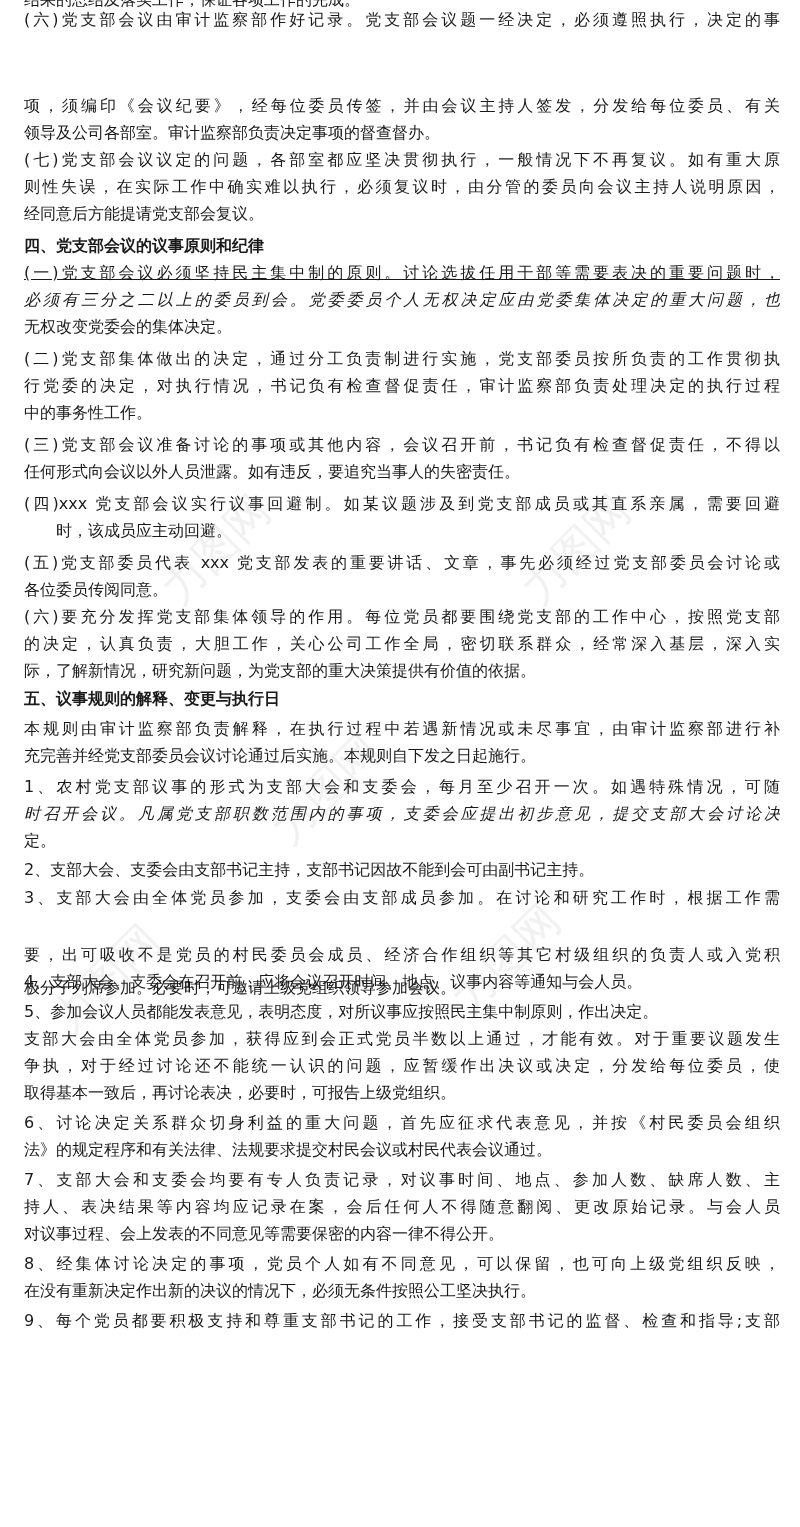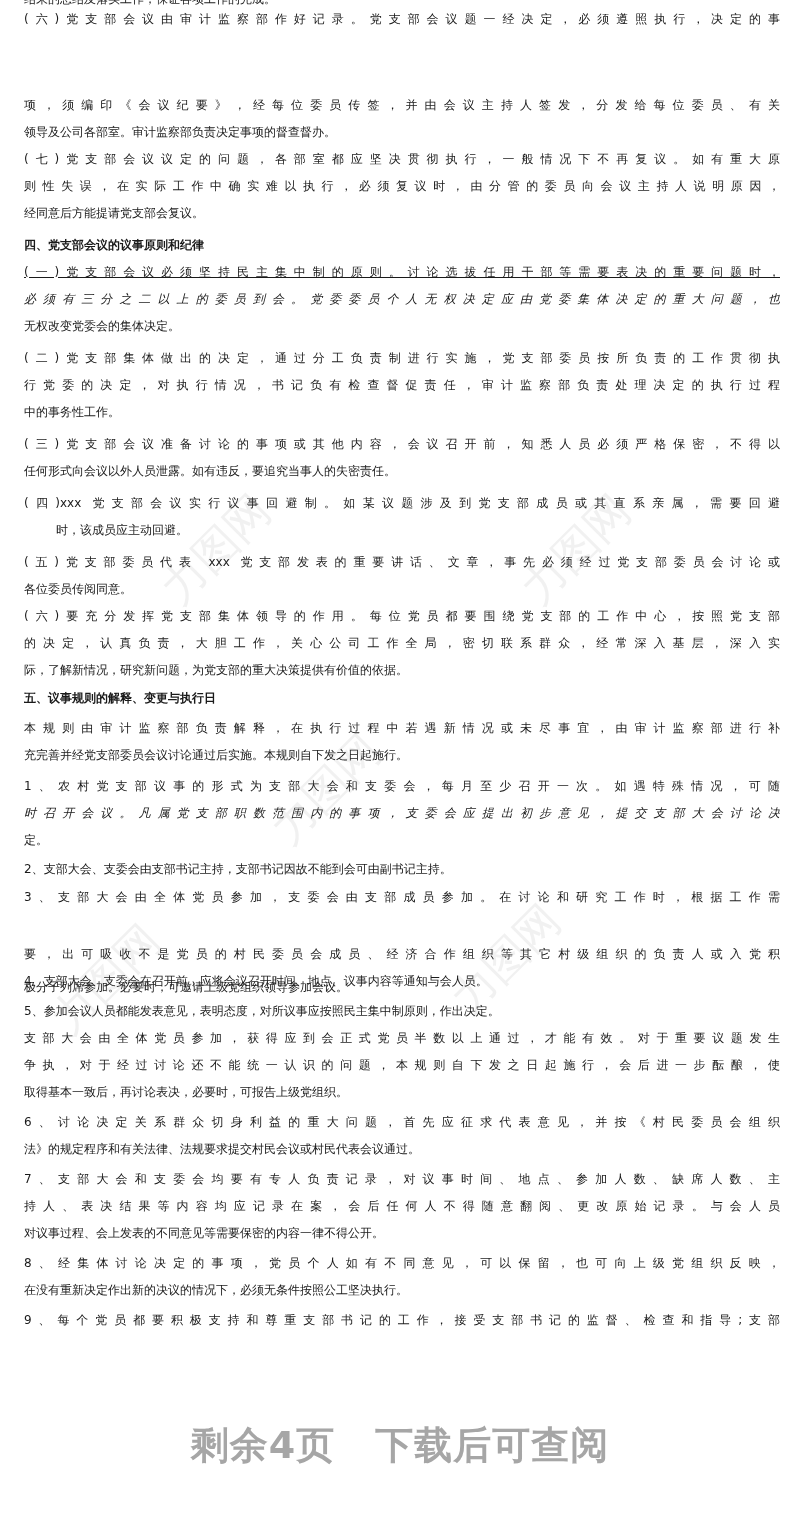--- a/index.html
+++ b/index.html
@@ -4,21 +4,21 @@
   <style>
     html, body { margin: 0; padding: 0; background: #ffffff; }
     body {
       width: 800px; height: 1527px; position: relative; overflow: hidden;
       font-family: "DejaVu Sans", "Liberation Sans", sans-serif;
       color: #1a1a1a;
     }
     .page { position: absolute; left: 0; top: 0; width: 800px; height: 1527px; }
     .line {
       position: absolute; left: 24px; width: 756px;
-      font-size: 12px; line-height: 27px; height: 27px;
+      font-size: 16px; line-height: 27px; height: 27px;
       white-space: nowrap; overflow: hidden; letter-spacing: 0px;
     }
     .line.justify { text-align: justify; text-align-last: justify; }
     .line.heading { font-weight: bold; }
     .watermark {
       position: absolute; color: rgba(120,120,120,0.10);
       font-size: 44px; transform: rotate(-45deg); white-space: nowrap;
       pointer-events: none;
     }
     .more-banner {
@@ -41,21 +41,21 @@
       <div class="line justify" style="top: 146px;">(七)党支部会议议定的问题，各部室都应坚决贯彻执行，一般情况下不再复议。如有重大原</div>
       <div class="line justify" style="top: 173px;">则性失误，在实际工作中确实难以执行，必须复议时，由分管的委员向会议主持人说明原因，</div>
       <div class="line" style="top: 200px;">经同意后方能提请党支部会复议。</div>
       <div class="line heading" style="top: 232px;">四、党支部会议的议事原则和纪律</div>
       <div class="line justify" style="top: 259px; text-decoration: underline;">(一)党支部会议必须坚持民主集中制的原则。讨论选拔任用干部等需要表决的重要问题时，</div>
       <div class="line justify" style="top: 286px; font-style: italic;">必须有三分之二以上的委员到会。党委委员个人无权决定应由党委集体决定的重大问题，也</div>
       <div class="line" style="top: 313px;">无权改变党委会的集体决定。</div>
       <div class="line justify" style="top: 345px;">(二)党支部集体做出的决定，通过分工负责制进行实施，党支部委员按所负责的工作贯彻执</div>
       <div class="line justify" style="top: 372px;">行党委的决定，对执行情况，书记负有检查督促责任，审计监察部负责处理决定的执行过程</div>
       <div class="line" style="top: 399px;">中的事务性工作。</div>
-      <div class="line justify" style="top: 431px;">(三)党支部会议准备讨论的事项或其他内容，会议召开前，知悉人员必须严格保密，不得以</div>
+      <div class="line justify" style="top: 431px;">(三)党支部会议准备讨论的事项或其他内容，会议召开前，书记负有检查督促责任，不得以</div>
       <div class="line" style="top: 458px;">任何形式向会议以外人员泄露。如有违反，要追究当事人的失密责任。</div>
       <div class="line justify" style="top: 490px;">(四)xxx 党支部会议实行议事回避制。如某议题涉及到党支部成员或其直系亲属，需要回避</div>
       <div class="line" style="top: 517px; margin-left: 32px;">时，该成员应主动回避。</div>
       <div class="line justify" style="top: 549px;">(五)党支部委员代表 xxx 党支部发表的重要讲话、文章，事先必须经过党支部委员会讨论或</div>
       <div class="line" style="top: 576px;">各位委员传阅同意。</div>
       <div class="line justify" style="top: 603px;">(六)要充分发挥党支部集体领导的作用。每位党员都要围绕党支部的工作中心，按照党支部</div>
       <div class="line justify" style="top: 630px;">的决定，认真负责，大胆工作，关心公司工作全局，密切联系群众，经常深入基层，深入实</div>
       <div class="line" style="top: 657px;">际，了解新情况，研究新问题，为党支部的重大决策提供有价值的依据。</div>
       <div class="line heading" style="top: 685px;"> 五、议事规则的解释、变更与执行日</div>
       <div class="line justify" style="top: 715px;">本规则由审计监察部负责解释，在执行过程中若遇新情况或未尽事宜，由审计监察部进行补</div>
@@ -63,34 +63,31 @@
       <div class="line justify" style="top: 773px;">1、农村党支部议事的形式为支部大会和支委会，每月至少召开一次。如遇特殊情况，可随</div>
       <div class="line justify" style="top: 800px; font-style: italic;">时召开会议。凡属党支部职数范围内的事项，支委会应提出初步意见，提交支部大会讨论决</div>
       <div class="line" style="top: 827px;">定。</div>
       <div class="line" style="top: 856px;">2、支部大会、支委会由支部书记主持，支部书记因故不能到会可由副书记主持。</div>
       <div class="line justify" style="top: 884px;">3、支部大会由全体党员参加，支委会由支部成员参加。在讨论和研究工作时，根据工作需</div>
       <div class="line justify" style="top: 911px; margin-top: 30px;">要，出可吸收不是党员的村民委员会成员、经济合作组织等其它村级组织的负责人或入党积</div>
       <div class="line" style="top: 974px;">极分子列席参加。必要时，可邀请上级党组织领导参加会议。</div>
       <div class="line" style="top: 968px;">4、支部大会、支委会在召开前，应将会议召开时间、地点、议事内容等通知与会人员。</div>
       <div class="line" style="top: 998px;">5、参加会议人员都能发表意见，表明态度，对所议事应按照民主集中制原则，作出决定。</div>
       <div class="line justify" style="top: 1025px;">支部大会由全体党员参加，获得应到会正式党员半数以上通过，才能有效。对于重要议题发生</div>
-      <div class="line justify" style="top: 1052px;">争执，对于经过讨论还不能统一认识的问题，本规则自下发之日起施行，会后进一步酝酿，使</div>
+      <div class="line justify" style="top: 1052px;">争执，对于经过讨论还不能统一认识的问题，应暂缓作出决议或决定，分发给每位委员，使</div>
       <div class="line" style="top: 1079px;">取得基本一致后，再讨论表决，必要时，可报告上级党组织。</div>
       <div class="line justify" style="top: 1109px;">6、讨论决定关系群众切身利益的重大问题，首先应征求代表意见，并按《村民委员会组织</div>
       <div class="line" style="top: 1136px;">法》的规定程序和有关法律、法规要求提交村民会议或村民代表会议通过。</div>
       <div class="line justify" style="top: 1166px;">7、支部大会和支委会均要有专人负责记录，对议事时间、地点、参加人数、缺席人数、主</div>
       <div class="line justify" style="top: 1193px;">持人、表决结果等内容均应记录在案，会后任何人不得随意翻阅、更改原始记录。与会人员</div>
       <div class="line" style="top: 1220px;">对议事过程、会上发表的不同意见等需要保密的内容一律不得公开。</div>
       <div class="line justify" style="top: 1250px;">8、经集体讨论决定的事项，党员个人如有不同意见，可以保留，也可向上级党组织反映，</div>
       <div class="line" style="top: 1277px;">在没有重新决定作出新的决议的情况下，必须无条件按照公工坚决执行。</div>
       <div class="line justify" style="top: 1307px;">9、每个党员都要积极支持和尊重支部书记的工作，接受支部书记的监督、检查和指导;支部</div>
     </div>
 
   <div class="watermark" style="left:150px; top:520px;">力图网</div>
   <div class="watermark" style="left:510px; top:520px;">力图网</div>
   <div class="watermark" style="left:260px; top:760px;">力图网</div>
   <div class="watermark" style="left:40px; top:950px;">力图网</div>
   <div class="watermark" style="left:440px; top:930px;">力图网</div>
 
-  <div class="more-banner">
-    <span>剩余4页</span><span class="gap"></span><span>下载后可查阅</span>
-  </div>
 </div>
 
 </body></html>

